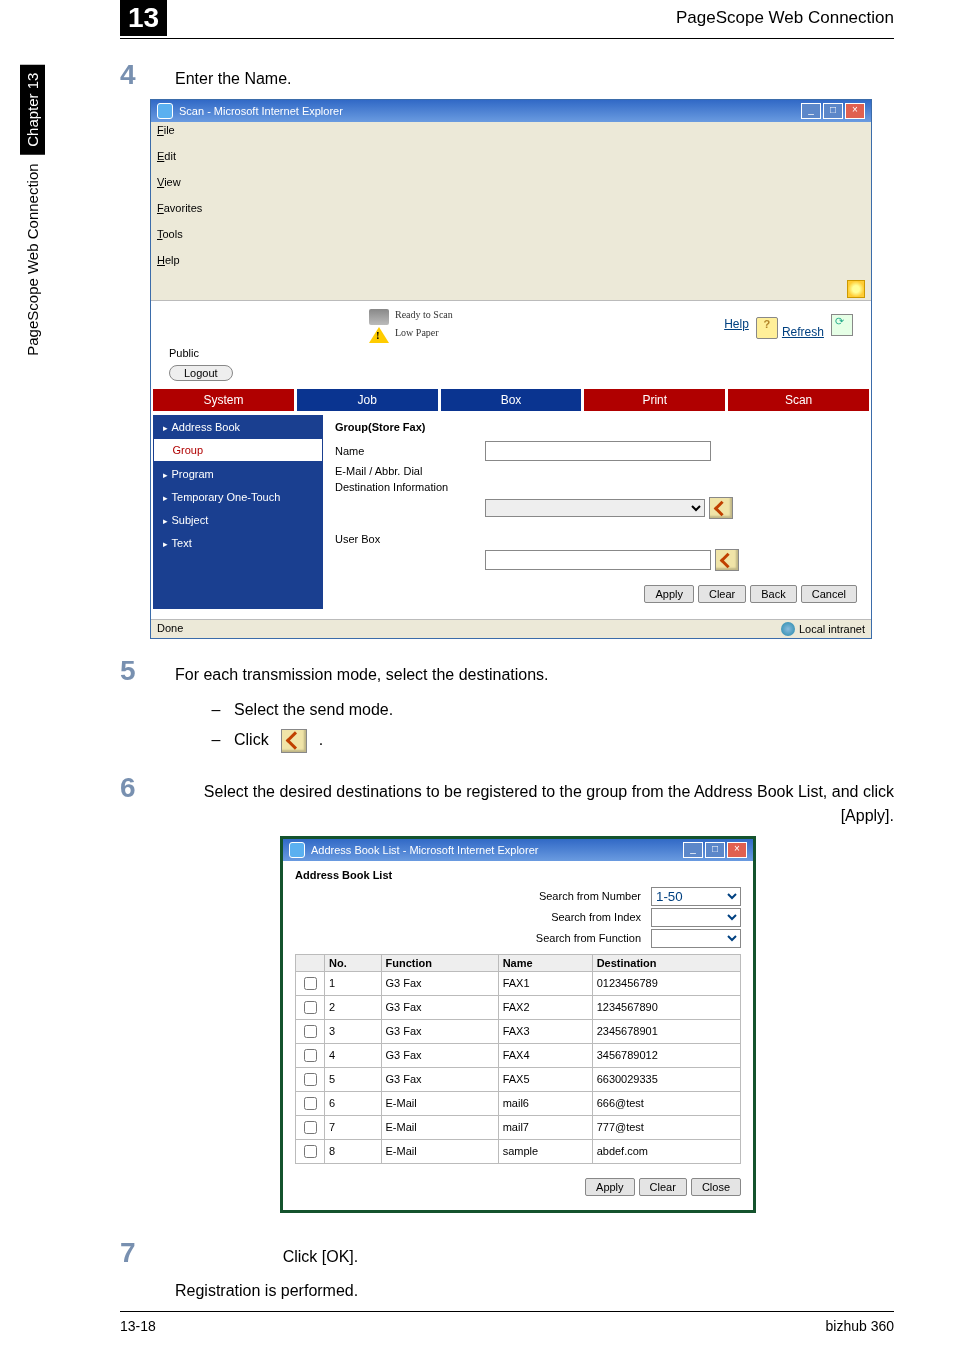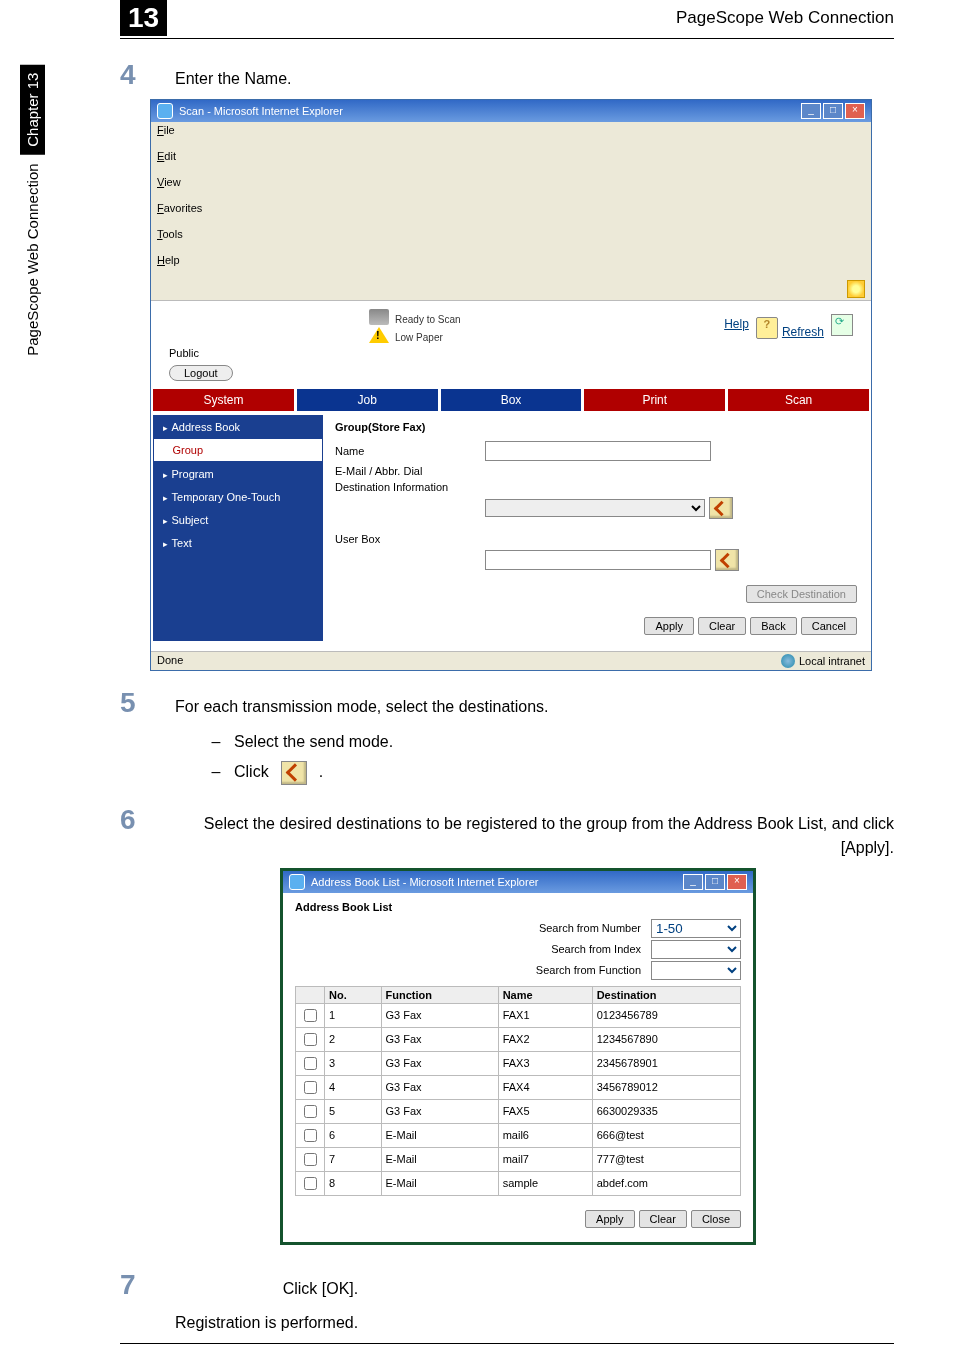--- a/index.html
+++ b/index.html
@@ -144,21 +144,21 @@
     background: #fff;
     padding: 0;
   }
   .top-row {
     display: flex;
     padding: 8px 18px 2px 18px;
     align-items: center;
     justify-content: space-between;
   }
   .top-row .scanner-status { display: flex; flex-direction: column; gap: 2px; margin-left: 200px;}
-  .top-status-item { display: flex; align-items: flex-end; gap: 6px; font-size: 10px; color: #333;}
+  .top-status-item { display: flex; align-items: flex-start; gap: 6px; font-size: 10px; color: #333; font-family: Liberation Serif, serif;}
   .top-status-icon { width: 20px; height: 16px; }
   .ready-icon { background: linear-gradient(#888,#bbb); border-radius: 2px; position:relative;}
   .ready-icon::after{content:""; position:absolute; right:-4px; top:3px; width:6px;height:10px; background:#888; clip-path: polygon(0 0,100% 50%,0 100%); display:none;}
   .warn-icon { width:0; height:0; border-left:10px solid transparent; border-right:10px solid transparent; border-bottom:16px solid #fc0; position:relative;}
   .warn-icon::after{content:"!"; position:absolute; left:-3px; top:2px; font-weight:bold; font-size:11px; color:#000;}
   .top-links { display: flex; gap: 4px; align-items:flex-end;}
   .top-links a { color: #004080; text-decoration: underline; font-size: 12px;}
   .small-btn {
     width: 20px; height: 20px; border: 1px solid #888; background: #efe;
     display:inline-block; margin-left: 4px;
@@ -345,23 +345,20 @@
             <span class="pick-icon"></span>
           </div>
           <div class="form-row" style="margin-top:14px;">
             <label>User Box</label>
           </div>
           <div class="picker-row">
             <input type="text" style="width: 220px; height: 16px; border: 1px solid rgb(136, 136, 136);">
             <span class="pick-icon"></span>
           </div>
           <div class="btn-row">
-            <span class="check-dest-btn">Check Destination</span>
-          </div>
-          <div class="btn-row">
             <span class="gray-btn enabled">Apply</span>
             <span class="gray-btn enabled">Clear</span>
             <span class="gray-btn enabled">Back</span>
             <span class="gray-btn enabled">Cancel</span>
           </div>
         </div>
       </div>
     </div>
     <div class="ie-status">
       <div>

